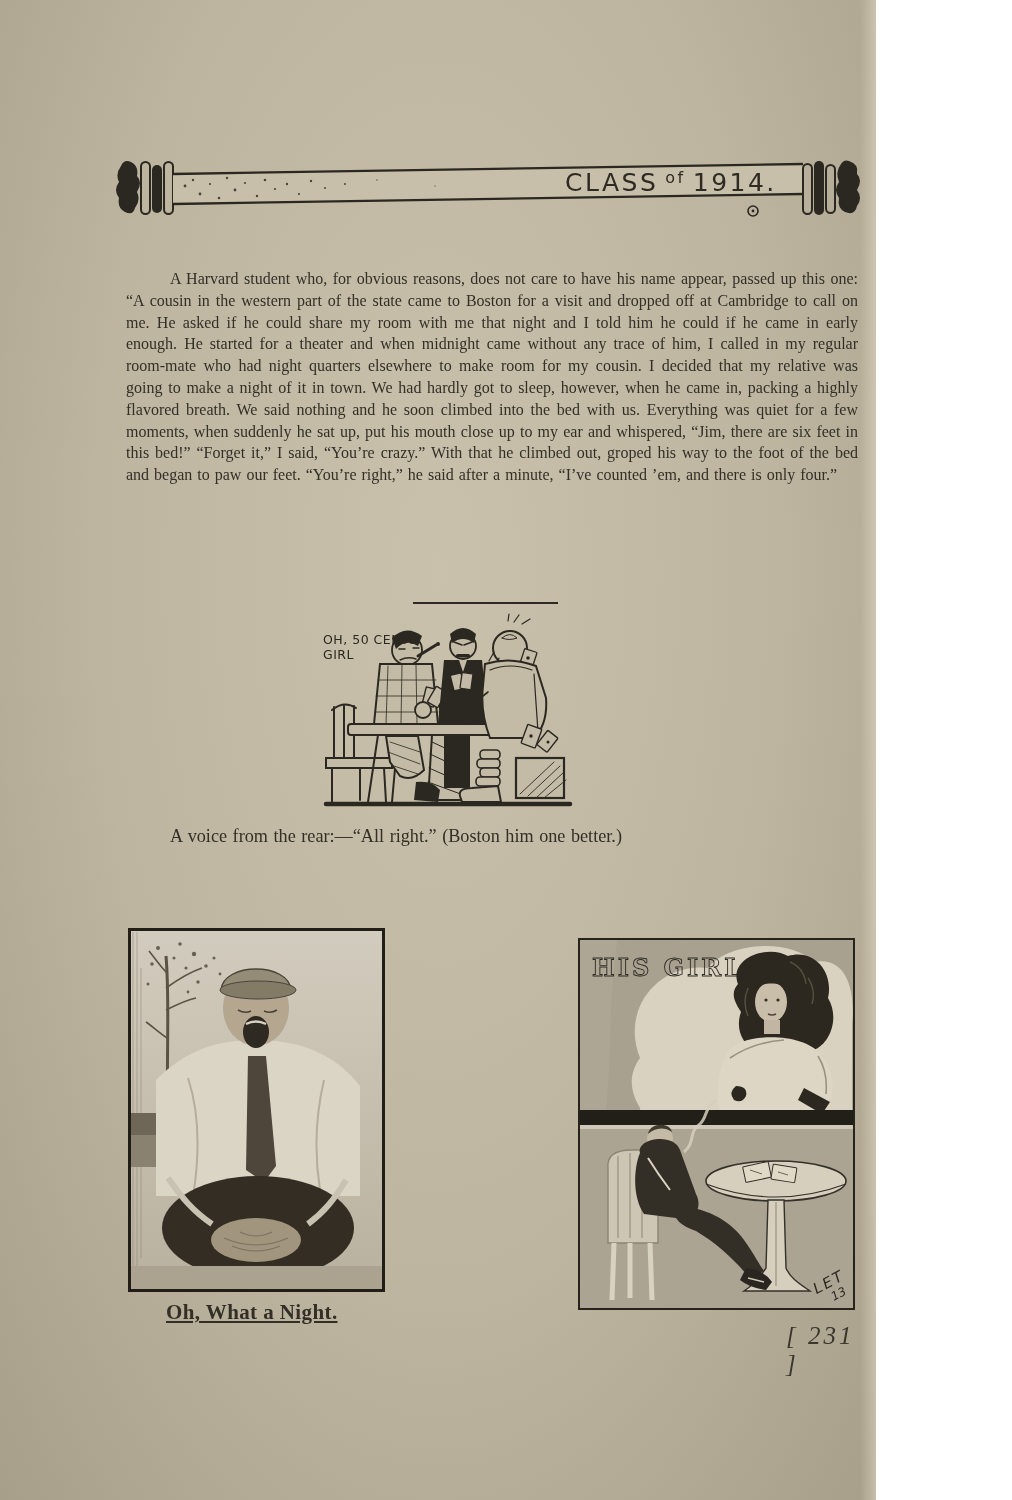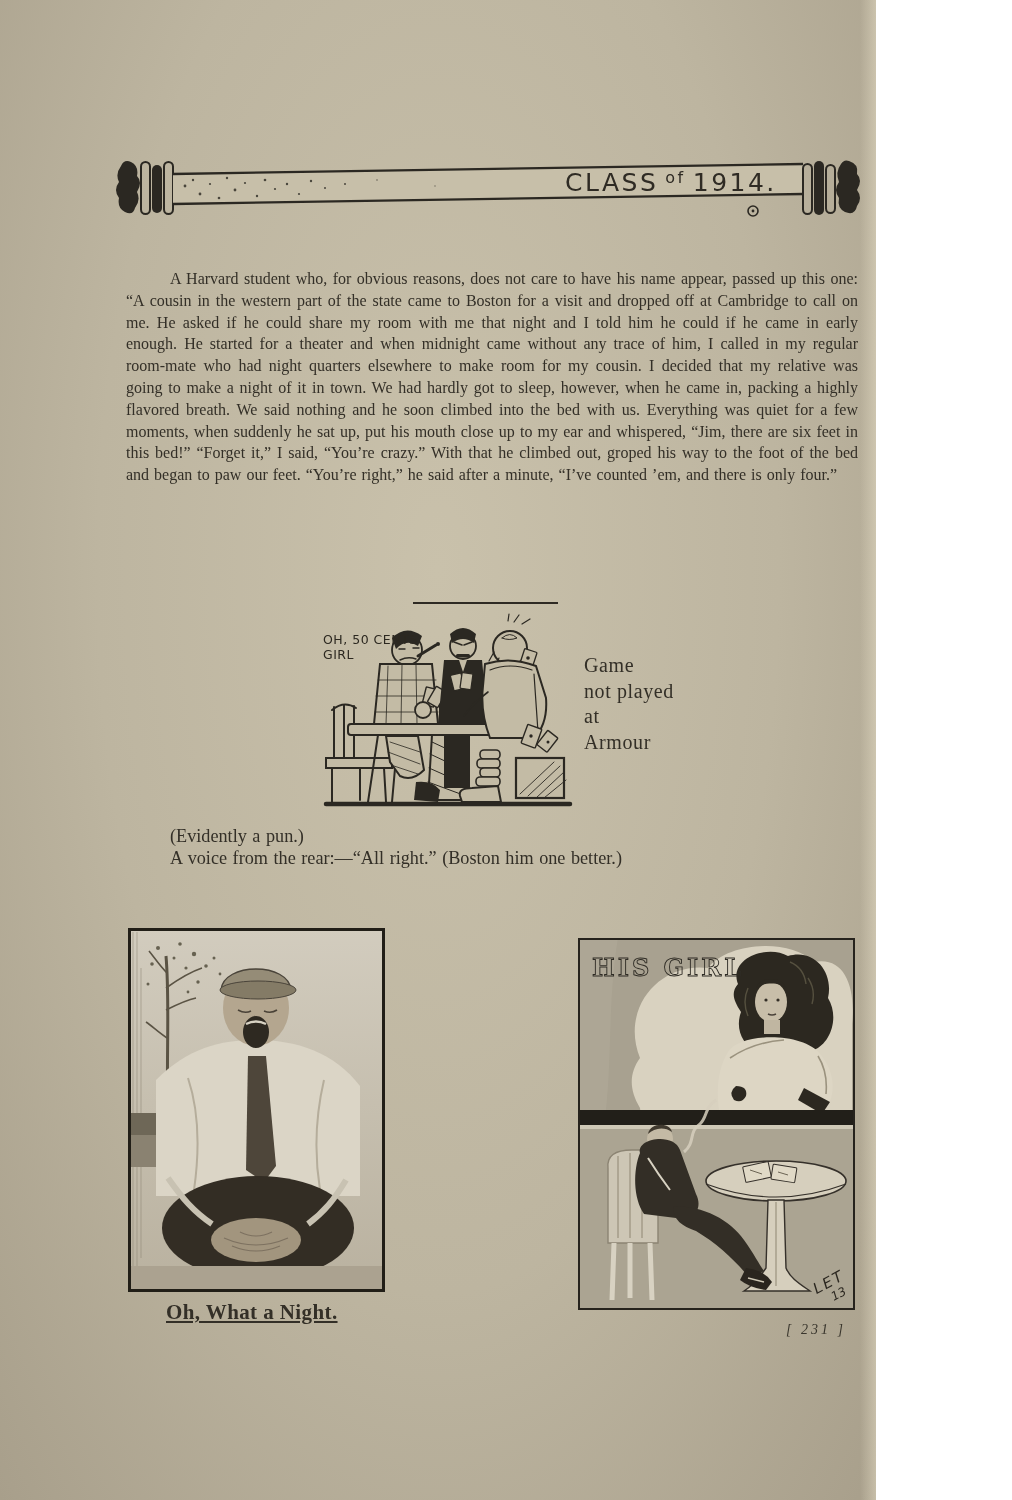--- a/index.html
+++ b/index.html
@@ -26,21 +26,21 @@
           font-size:20px;line-height:25.5px;letter-spacing:0.6px;}
   .cartoon-caption div{white-space:nowrap;}
   .prof{position:absolute;left:126px;top:826px;width:732px;
         font-size:18.2px;line-height:21.8px;word-spacing:1px;}
   .prof p{margin:0;text-indent:44px;}
   .photo-left{position:absolute;left:128px;top:928px;}
   .caption-left{position:absolute;left:166px;top:1300px;
         font-size:21px;font-weight:bold;letter-spacing:0.4px;text-decoration:underline;}
   .photo-right{position:absolute;left:578px;top:938px;}
   .page-number{position:absolute;left:786px;top:1322px;
-        font-style:italic;font-size:14px;letter-spacing:3px;color:#3a362d;}
+        font-style:italic;font-size:25px;letter-spacing:3px;color:#3a362d;}
   svg{display:block;}
 </style>
 </head>
 <body>
 
 <div class="page">
   <div class="right-edge"></div>
 
   <div class="banner">
     <svg width="748" height="66" viewBox="0 0 748 66">
@@ -178,29 +178,22 @@
             <rect x="157" y="147" width="23" height="9" rx="4" fill="#c3bba5"></rect>
             <rect x="160" y="156" width="20" height="9" rx="4" fill="#c3bba5"></rect>
             <rect x="156" y="165" width="24" height="9" rx="4" fill="#c3bba5"></rect>
           </g>
           <path d="M140,184 Q138,176 152,176 L178,174 L181,190 L142,190 Z" fill="#c3bba5" stroke-width="2"></path>
         </g>
       </g>
     </svg>
   </div>
 
-  <div class="cartoon-caption">
-    <div>Game</div>
-    <div>not played</div>
-    <div>at</div>
-    <div>Armour</div>
-  </div>
 
   <div class="prof">
-    <p>(Evidently a pun.)</p>
     <p>A voice from the rear:—“All right.”   (Boston him one better.)</p>
   </div>
 
   <div class="photo-left">
     <svg width="257" height="364" viewBox="0 0 257 364">
       <defs>
         <linearGradient id="skyGrad" x1="0" y1="0" x2="0" y2="1">
           <stop offset="0" stop-color="#d2ccbe"></stop>
             <stop offset="1" stop-color="#b9b19f"></stop>
         </linearGradient>

